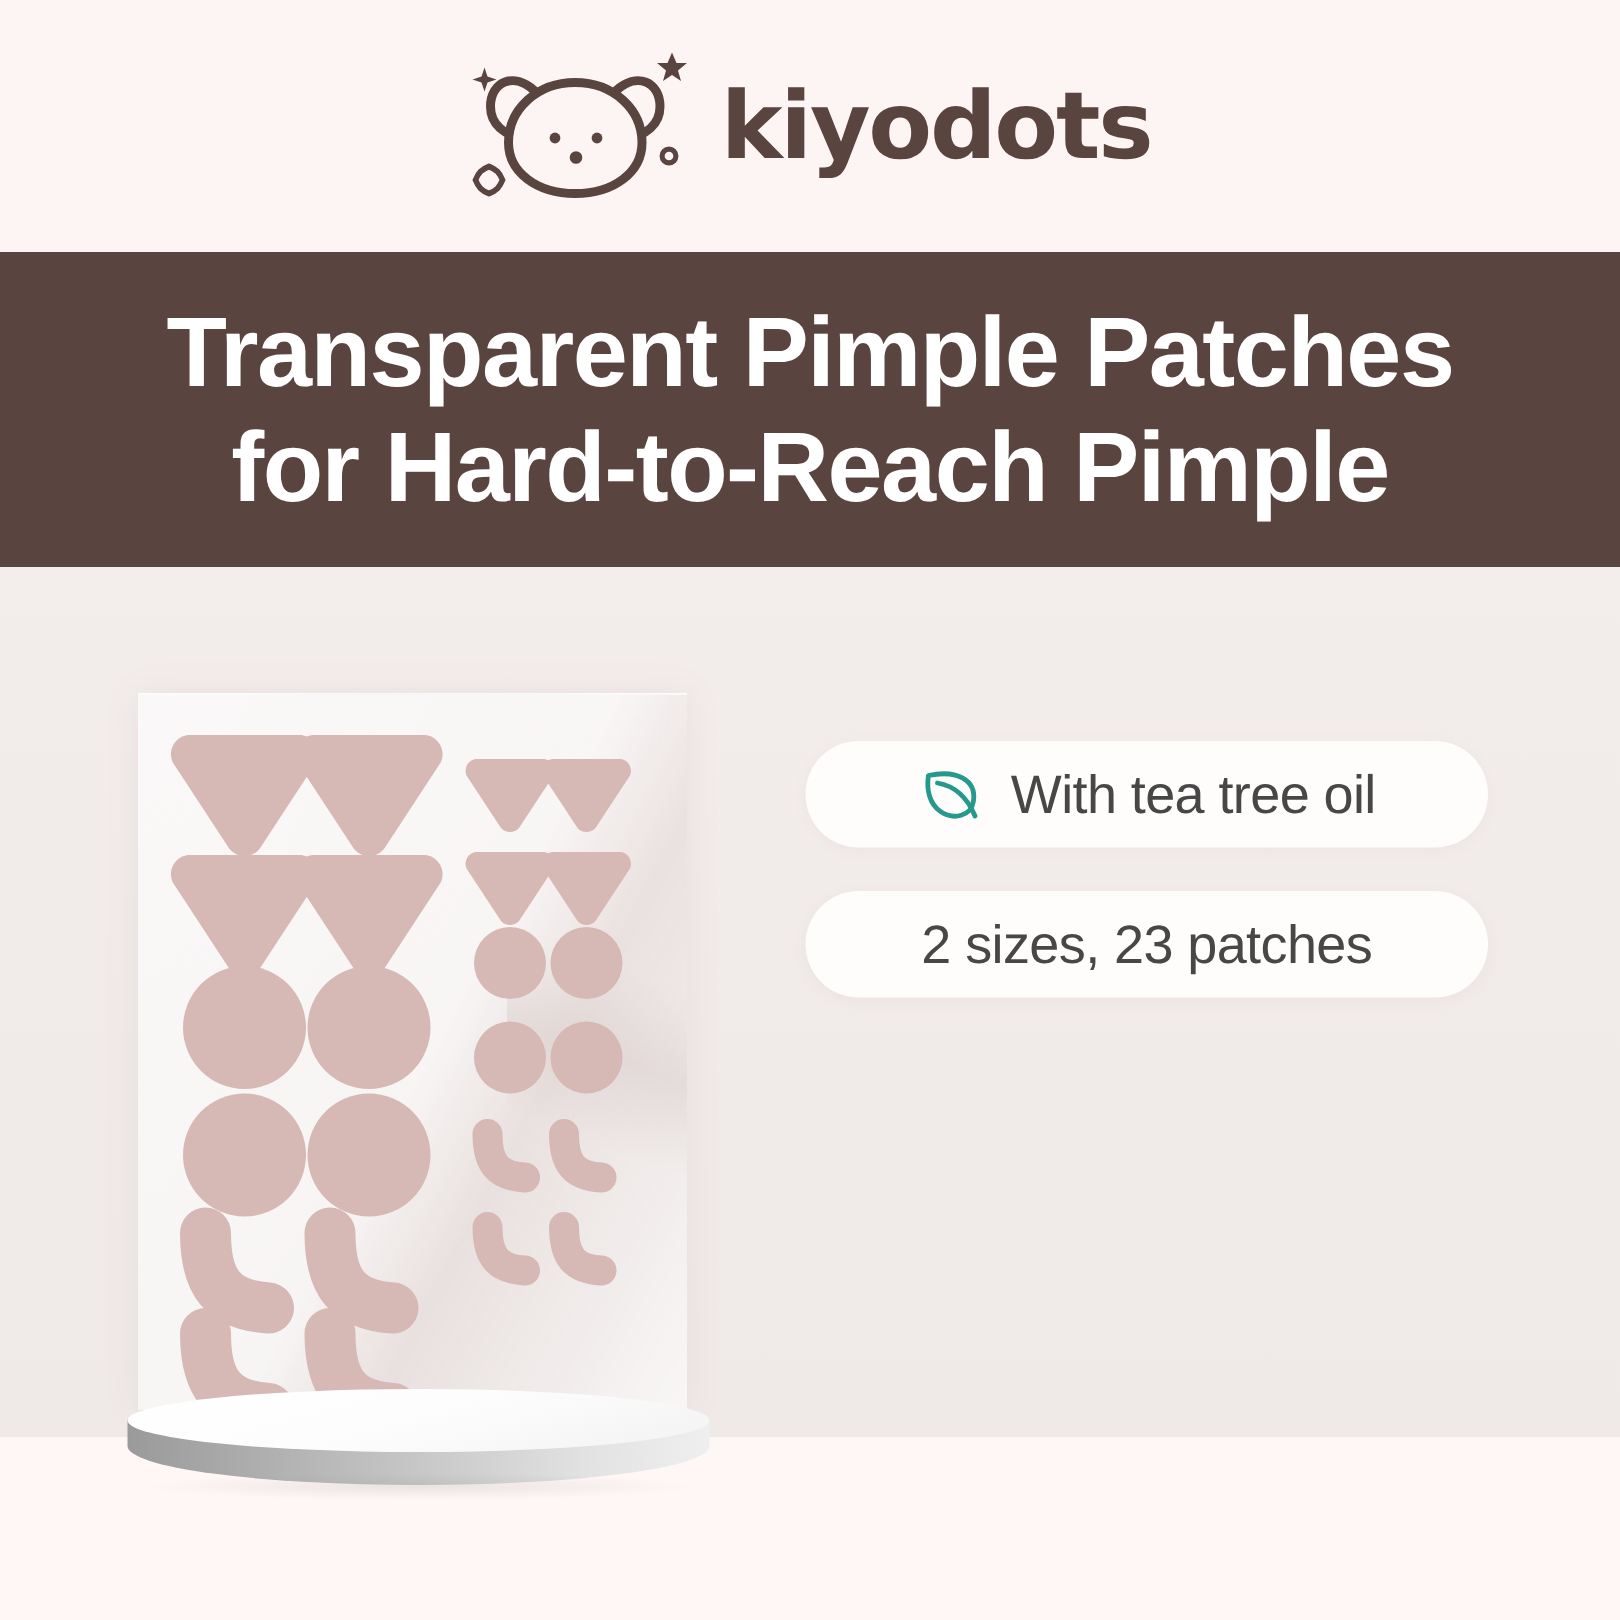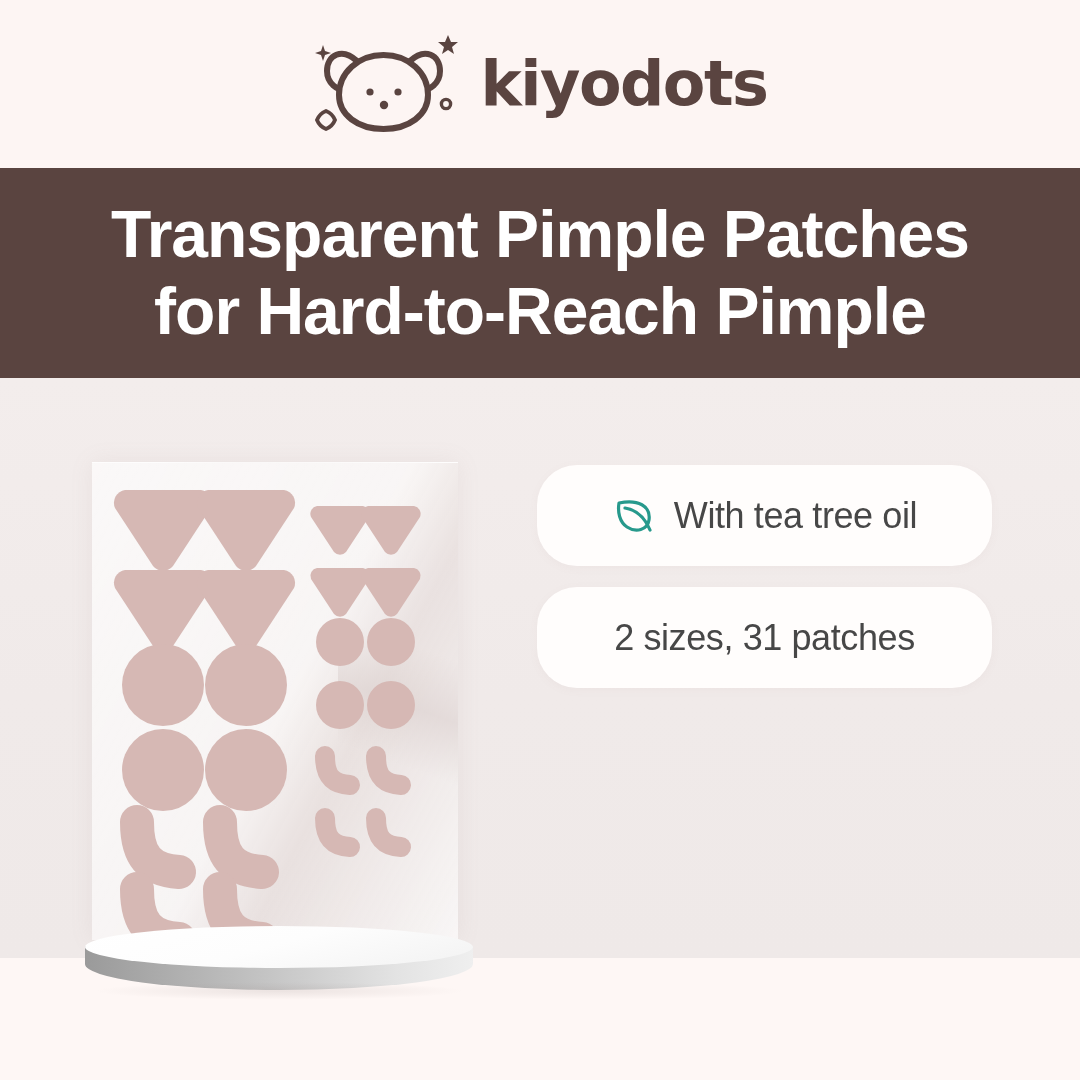--- a/index.html
+++ b/index.html
@@ -80,24 +80,25 @@
   }
   .podium-shadow{
     position:absolute; left:8px; top:56px; width:372px; height:18px;
     border-radius:50%;
     background:radial-gradient(ellipse at center, rgba(150,135,133,.18), rgba(150,135,133,0) 70%);
   }
 
   
   .features{ position:absolute; left:537px; top:465px; width:455px; }
   .pill{
-    width:455px; height:101px; border-radius:40px; background:#FFFDFC;
+    width:455px; height:71px; border-radius:40px; background:#FFFDFC;
     display:flex; align-items:center; justify-content:center; gap:18px;
     margin-bottom:21px;
     box-shadow:0 2px 10px rgba(150,120,115,.05);
+    margin-top:29px;
   }
   .pill-label{
     font-size:36px; color:#474747; letter-spacing:-.4px; line-height:1;
     font-family:"Liberation Sans", sans-serif;
   }
   .leaf-icon{ width:44px; height:44px; flex:0 0 auto; }
 </style>
 </head>
 <body>
 
@@ -199,15 +200,15 @@
     <svg class="leaf-icon" viewBox="0 0 44 44" aria-hidden="true">
       <path d="M7 9 C26 5 39 12 37 26 C35.5 36 24 39 15 33 C7.5 28 5.5 18 7 9 Z" fill="none" stroke="#27998C" stroke-width="3.2" stroke-linejoin="round"></path>
       <path d="M13 14 C25 16 33 24 38 36" fill="none" stroke="#27998C" stroke-width="3.2" stroke-linecap="round"></path>
     </svg>
     <span class="pill-label">With tea tree oil</span>
   </div>
 
 
 
   <div class="pill">
-    <span class="pill-label">2 sizes, 31 patches</span>
+    <span class="pill-label">2 sizes, 23 patches</span>
   </div>
 </div>
 
 </body></html>

